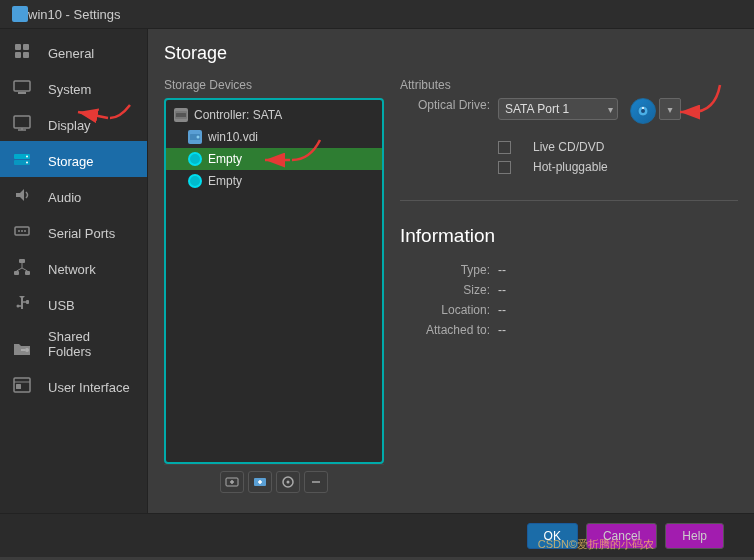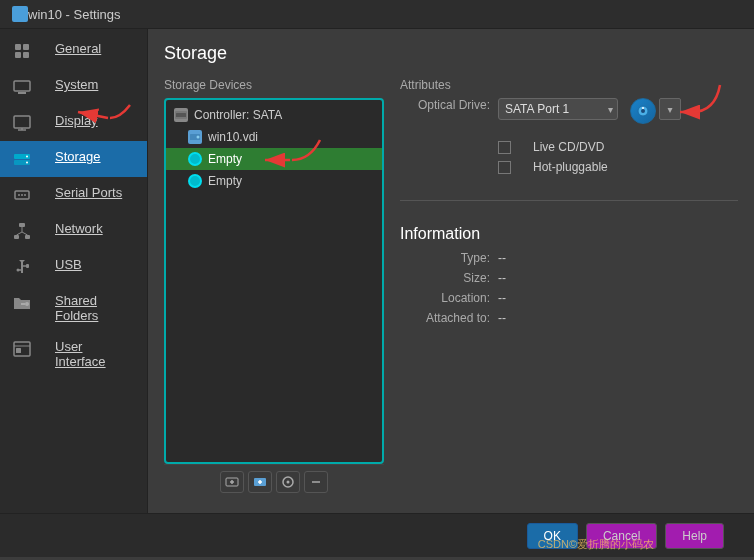--- a/index.html
+++ b/index.html
@@ -33,27 +33,26 @@
     }
     
     .sidebar {
       width: 148px;
       background: #2b2b2b;
       border-right: 1px solid #222;
       padding-top: 4px;
     }
     .sidebar-item {
       display: flex;
-      align-items: flex-start;
-      gap: 23px;
+      align-items: flex-end;
+      gap: 16px;
       padding: 8px 12px;
       cursor: pointer;
       color: #ccc;
       font-size: 13px;
-      text-decoration: underline;
     }
     .sidebar-item.active {
       background: #1b6ca8;
       color: #fff;
     }
     .sidebar-icon {
       width: 20px; height: 20px;
       display: flex; align-items: center; justify-content: center;
       flex-shrink: 0;
     }
@@ -196,23 +195,23 @@
       background: #3a3a3a;
       display: inline-block;
       flex-shrink: 0;
     }
     .checkbox-label {
       font-size: 12px;
       color: #ccc;
       margin-left: 16px;
     }
     .info-section-label {
-      font-size: 16px;
+      font-size: 19px;
       color: #fff;
-      margin-bottom: 8px;
+      margin-bottom: 16px;
       margin-top: 4px;
     }
     .info-row {
       display: flex;
       align-items: center;
       margin-bottom: 6px;
     }
     .info-label {
       color: #aaa;
       font-size: 12px;
@@ -340,20 +339,29 @@
         <div class="sidebar-item active">
           <div class="sidebar-icon">
             <svg width="18" height="18" viewBox="0 0 18 18">
                 <rect x="1" y="4" width="16" height="5" rx="1" fill="#00aacc"></rect>
                 <rect x="1" y="10" width="16" height="5" rx="1" fill="#00aacc" opacity="0.7"></rect>
                 <circle cx="14" cy="6.5" r="1" fill="#fff"></circle>
                 <circle cx="14" cy="12.5" r="1" fill="#fff"></circle>
               </svg>
           </div>
           <span>Storage</span>
+        </div>
+        <div class="sidebar-item">
+          <div class="sidebar-icon">
+            <svg width="18" height="18" viewBox="0 0 18 18">
+                <polygon points="3,7 7,7 11,3 11,15 7,11 3,11" fill="#888"></polygon>
+                <path d="M13,6 Q16,9 13,12" fill="none" stroke="#888" stroke-width="1.5"></path>
+              </svg>
+          </div>
+          <span>Audio</span>
         </div>
         <div class="sidebar-item">
           <div class="sidebar-icon">
             <svg width="18" height="18" viewBox="0 0 18 18">
                 <rect x="2" y="5" width="14" height="8" rx="1" fill="none" stroke="#888" stroke-width="1.5"></rect>
                 <circle cx="6" cy="9" r="1" fill="#888"></circle>
                 <circle cx="9" cy="9" r="1" fill="#888"></circle>
                 <circle cx="12" cy="9" r="1" fill="#888"></circle>
               </svg>
           </div>

